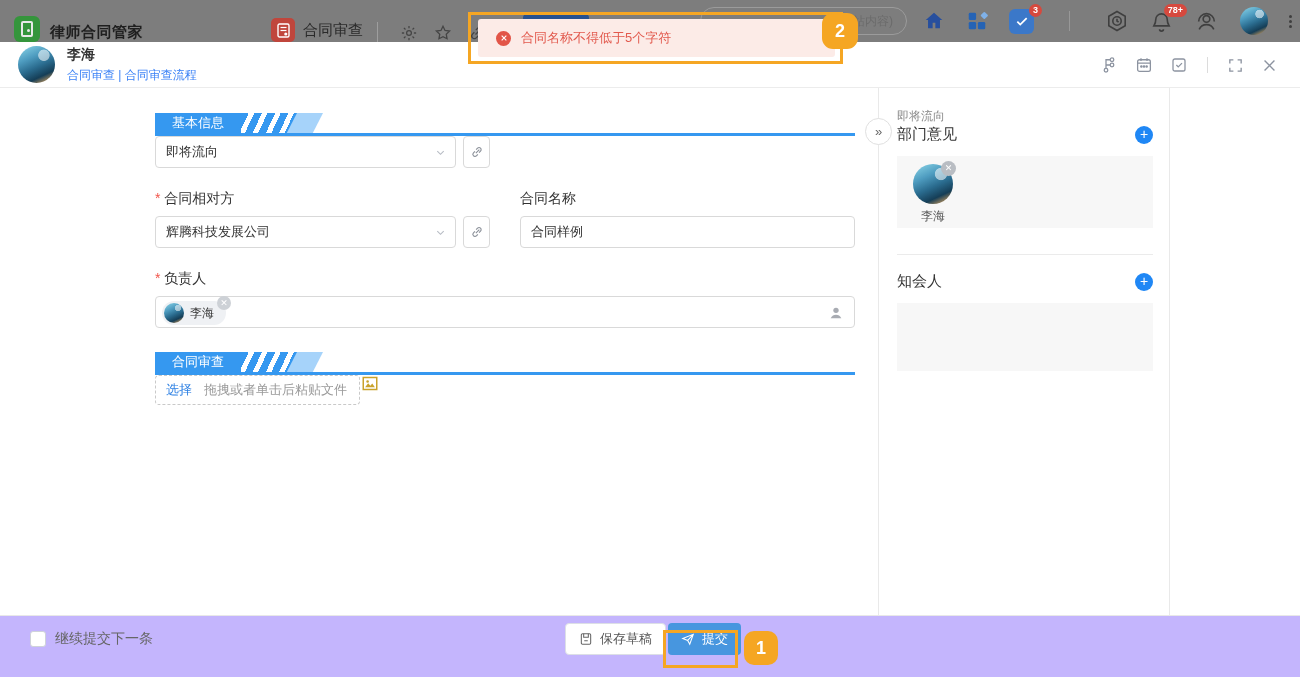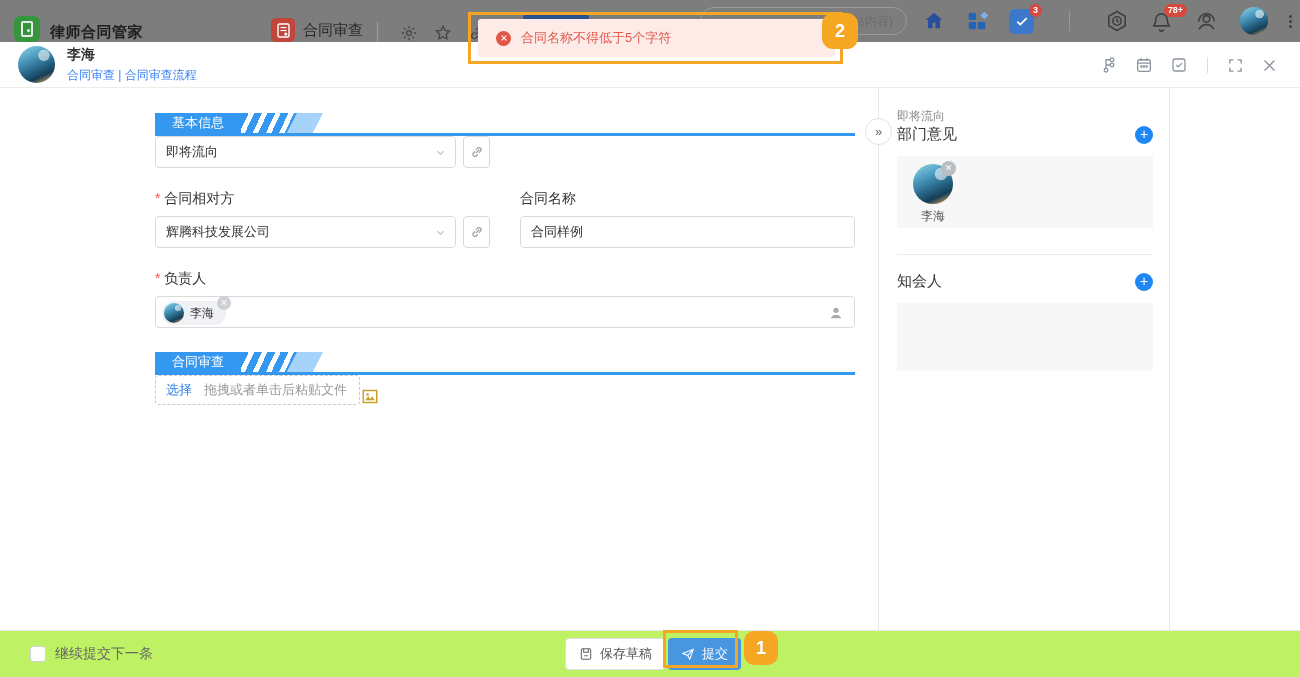--- a/index.html
+++ b/index.html
@@ -84,21 +84,21 @@
 
   .ownerfield { position:relative; width:700px; height:32px; border:1px solid #d9d9d9; border-radius:4px; background:#fff; }
   .chip { position:absolute; left:6px; top:4px; height:24px; background:#eff1f4; border-radius:12px;
     display:flex; align-items:center; gap:6px; padding:0 12px 0 2px; }
   .chip .avatar-xs { width:20px; height:20px; border-radius:50%; }
   .chip .cname { font-size:12px; color:#333; }
   .chip .xbadge { position:absolute; right:-5px; top:-5px; width:14px; height:14px; border-radius:50%;
     background:#cdd1d6; color:#fff; font-size:9px; line-height:14px; text-align:center; }
   .ownerfield .personicon { position:absolute; right:10px; top:8px; color:#a8abb2; }
 
-  .uploadrow { display:flex; align-items:flex-end; gap:1px; margin-top:0; }
+  .uploadrow { display:flex; align-items:flex-start; gap:1px; margin-top:0; }
   .uploadbox { width:205px; height:30px; border:1px dashed #c9c9c9; border-radius:4px;
     display:flex; align-items:center; padding:0 10px; background:#fff; }
   .uploadbox .sel { color:#2b7fe3; font-size:13px; margin-right:12px; }
   .uploadbox .hint { color:#9a9a9a; font-size:13px; }
 
   
   .sidebar { position:absolute; left:878px; top:0; bottom:0; width:292px;
     border-left:1px solid #e9e9e9; border-right:1px solid #e9e9e9; padding:20px 16px 0 18px; }
   .collapsebtn { position:absolute; left:-14px; top:30px; width:27px; height:27px; border-radius:50%;
     background:#fff; border:1px solid #e0e0e0; color:#666; font-size:13px;
@@ -114,21 +114,21 @@
   .member { display:flex; flex-direction:column; align-items:center; width:44px; }
   .member .avwrap { position:relative; width:40px; height:40px; }
   .member .avatar-lg { width:40px; height:40px; border-radius:50%; }
   .member .xbadge { position:absolute; right:-3px; top:-3px; width:15px; height:15px; border-radius:50%;
     background:#b9bdc3; color:#fff; font-size:9px; line-height:15px; text-align:center; }
   .member .mname { font-size:12px; color:#555; margin-top:4px; }
   .sb-divider { border-top:1px solid #ebebeb; margin-top:26px; }
   .mt18 { margin-top:17px; }
 
   
-  .footer { position:absolute; left:0; bottom:0; width:1300px; height:47px; background:#bef264;
+  .footer { position:absolute; left:0; bottom:0; width:1300px; height:62px; background:#c4b5fd;
     border-top:1px solid #e8e8e8; }
   .chkwrap { position:absolute; left:30px; top:14px; display:flex; align-items:center; gap:9px; }
   .chkbox { width:16px; height:16px; border:1px solid #cfd3d9; border-radius:3px; background:#fff; }
   .chklabel { font-size:14px; color:#666; }
   .btn-save { position:absolute; left:565px; top:7px; height:32px; padding:0 13px;
     background:#fff; border:1px solid #dcdfe6; border-radius:4px; font-size:13px; color:#555;
     display:flex; align-items:center; gap:7px; font-family:inherit; }
   .btn-submit { position:absolute; left:668px; top:7px; height:32px; padding:0 13px;
     background:#4796df; border:none; border-radius:4px; font-size:13px; color:#fff;
     display:flex; align-items:center; gap:7px; font-family:inherit; }

